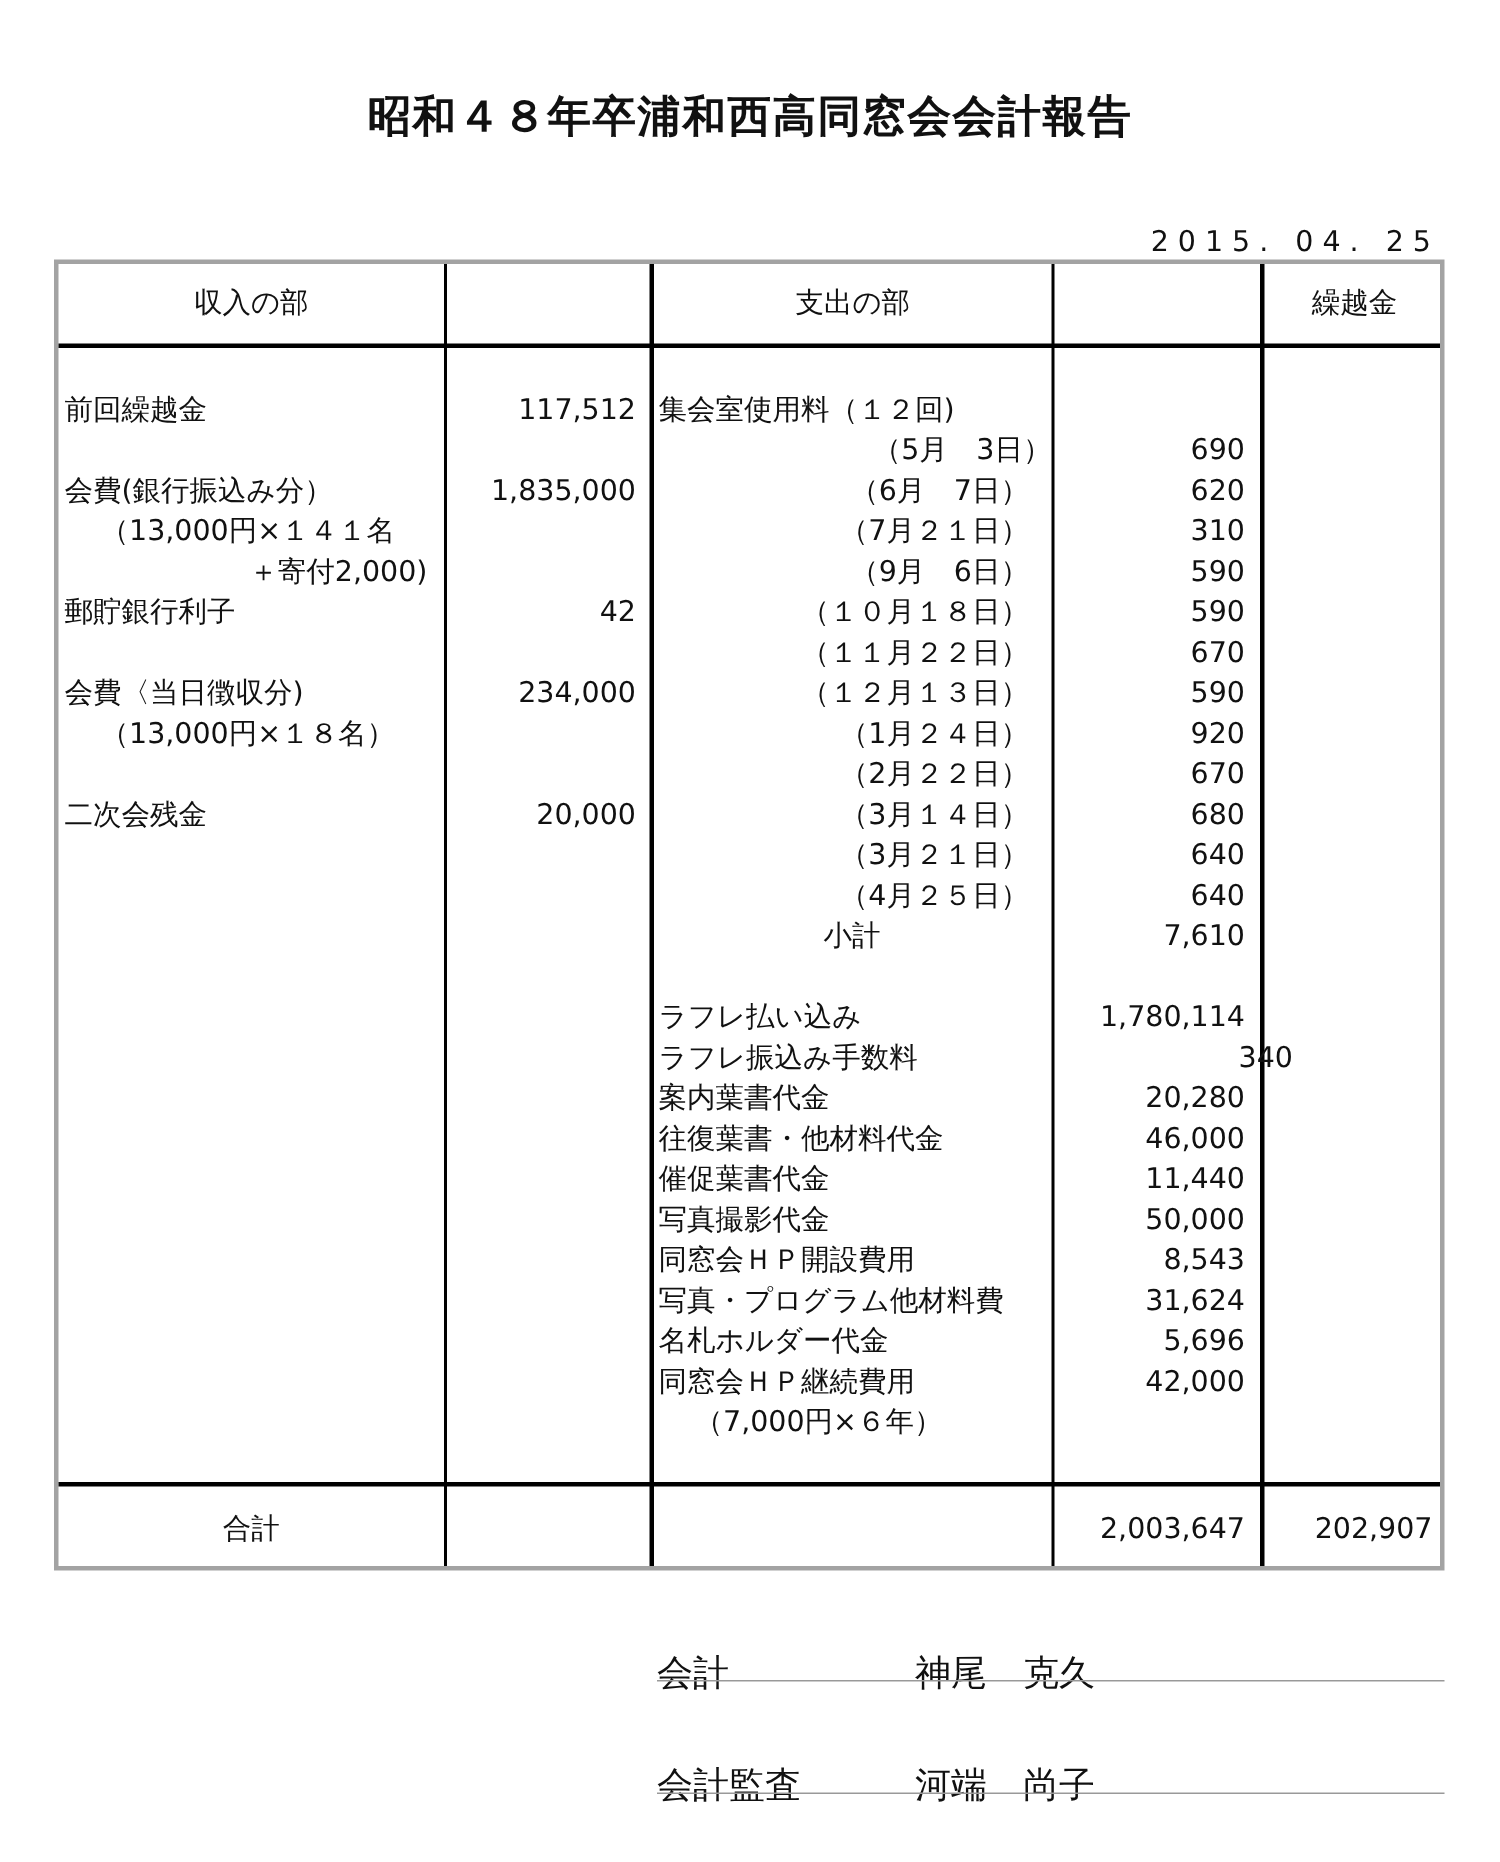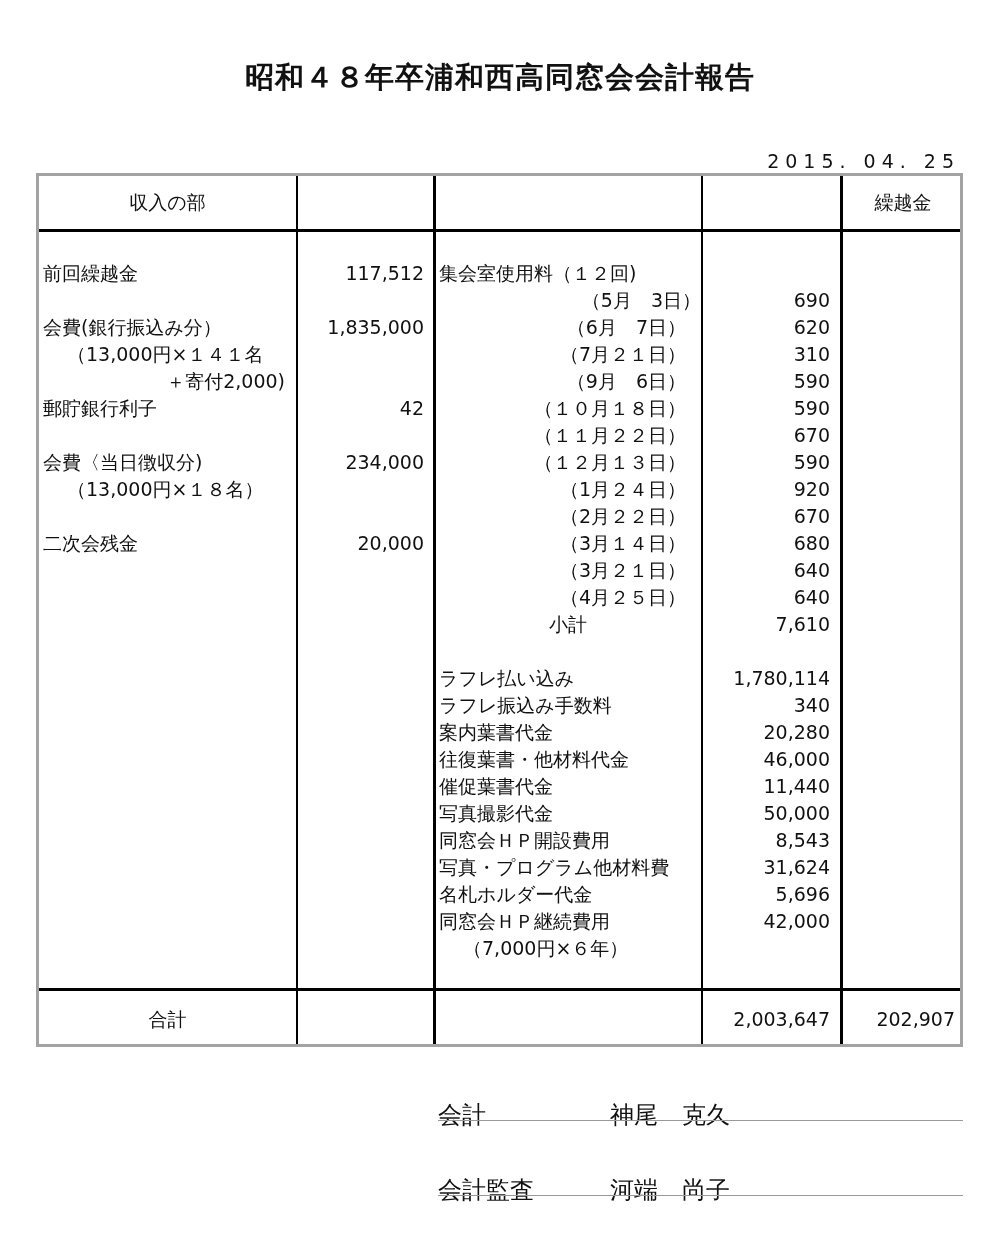--- a/index.html
+++ b/index.html
@@ -29,20 +29,21 @@
   <div class="vline" style="left:257px;width:2px;"></div>
   <div class="vline" style="left:394px;width:3px;"></div>
   <div class="vline" style="left:662px;width:2px;"></div>
   <div class="vline" style="left:801px;width:3px;"></div>
 
   <div class="hline" style="top:53px;"></div>
   <div class="hline" style="top:812px;"></div>
 
   <div class="hdr" style="left:0;width:257px;">収入の部</div>
   <div class="hdr" style="left:259px;width:135px;"></div>
+  <div class="hdr" style="left:397px;width:265px;">支出の部</div>
   <div class="hdr" style="left:664px;width:137px;"></div>
   <div class="hdr" style="left:804px;width:120px;">繰越金</div>
 
   <div>
     <div class="rowtxt" style="left:4px;top:84px;">前回繰越金</div>
     <div class="rowtxt num" style="left:259px;width:126px;top:84px;">117,512</div>
 
     <div class="rowtxt" style="left:4px;top:138px;">会費(銀行振込み分）</div>
     <div class="rowtxt num" style="left:259px;width:126px;top:138px;">1,835,000</div>
 
@@ -102,21 +103,21 @@
 
     <div class="rowtxt" style="left:510px;top:435px;">小計</div>
     <div class="rowtxt num" style="left:664px;width:127px;top:435px;">7,610</div>
   </div>
 
   <div>
     <div class="rowtxt" style="left:400px;top:489px;">ラフレ払い込み</div>
     <div class="rowtxt num" style="left:664px;width:127px;top:489px;">1,780,114</div>
 
     <div class="rowtxt" style="left:400px;top:516px;">ラフレ振込み手数料</div>
-    <div class="rowtxt num" style="left:664px;width:127px;top:516px;">340</div>
+    <div class="rowtxt num" style="left:664px;width:127px;top:516px;padding-left:32px;">340</div>
 
     <div class="rowtxt" style="left:400px;top:543px;">案内葉書代金</div>
     <div class="rowtxt num" style="left:664px;width:127px;top:543px;">20,280</div>
 
     <div class="rowtxt" style="left:400px;top:570px;">往復葉書・他材料代金</div>
     <div class="rowtxt num" style="left:664px;width:127px;top:570px;">46,000</div>
 
     <div class="rowtxt" style="left:400px;top:597px;">催促葉書代金</div>
     <div class="rowtxt num" style="left:664px;width:127px;top:597px;">11,440</div>
 

